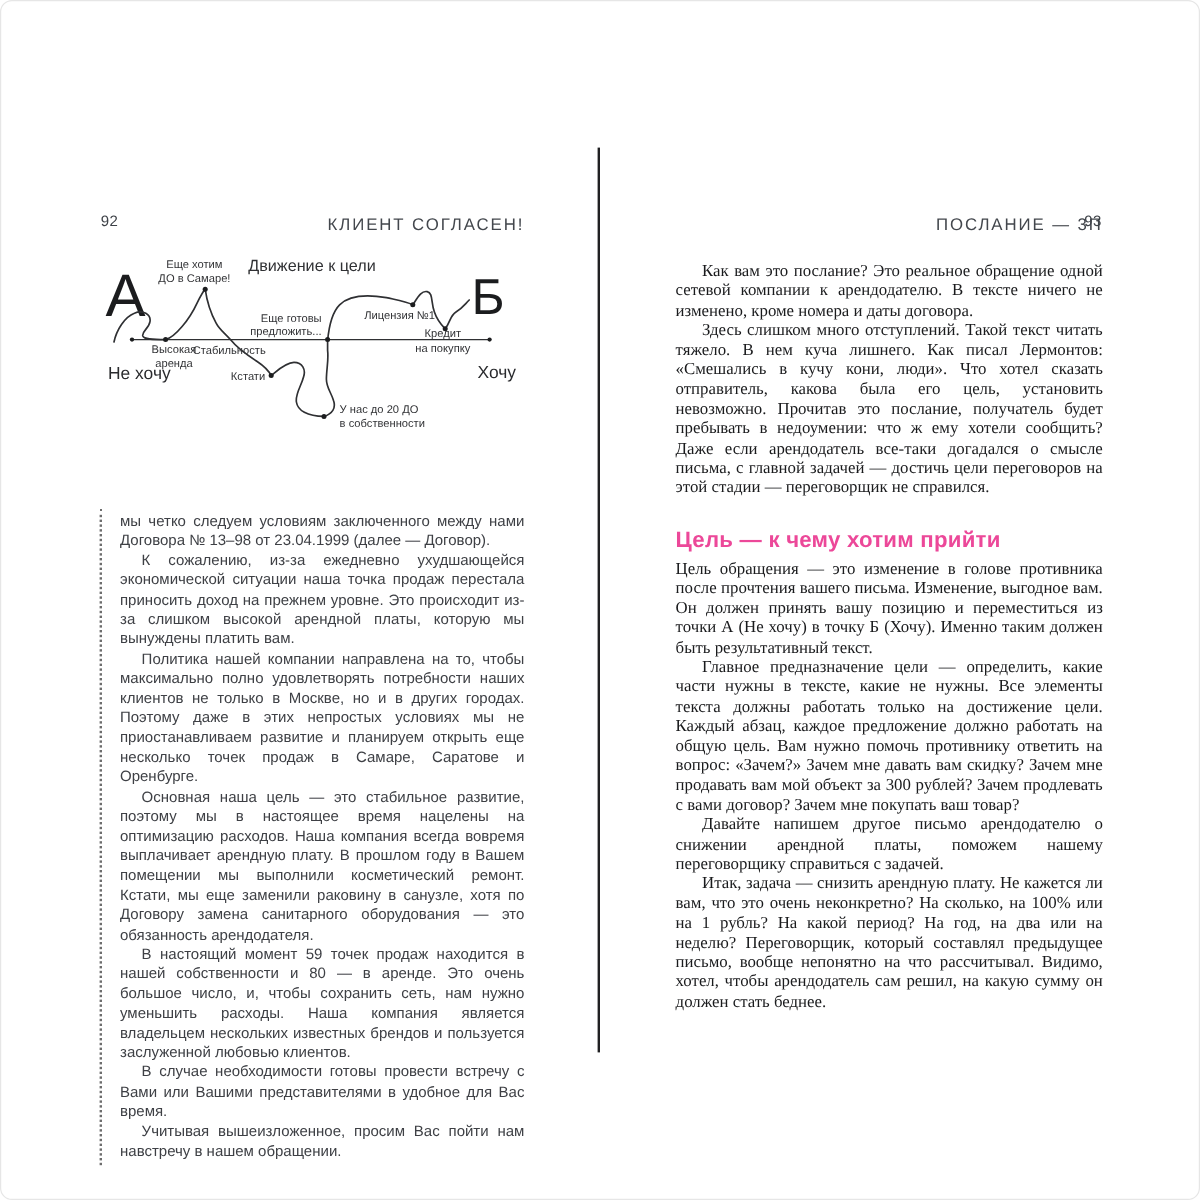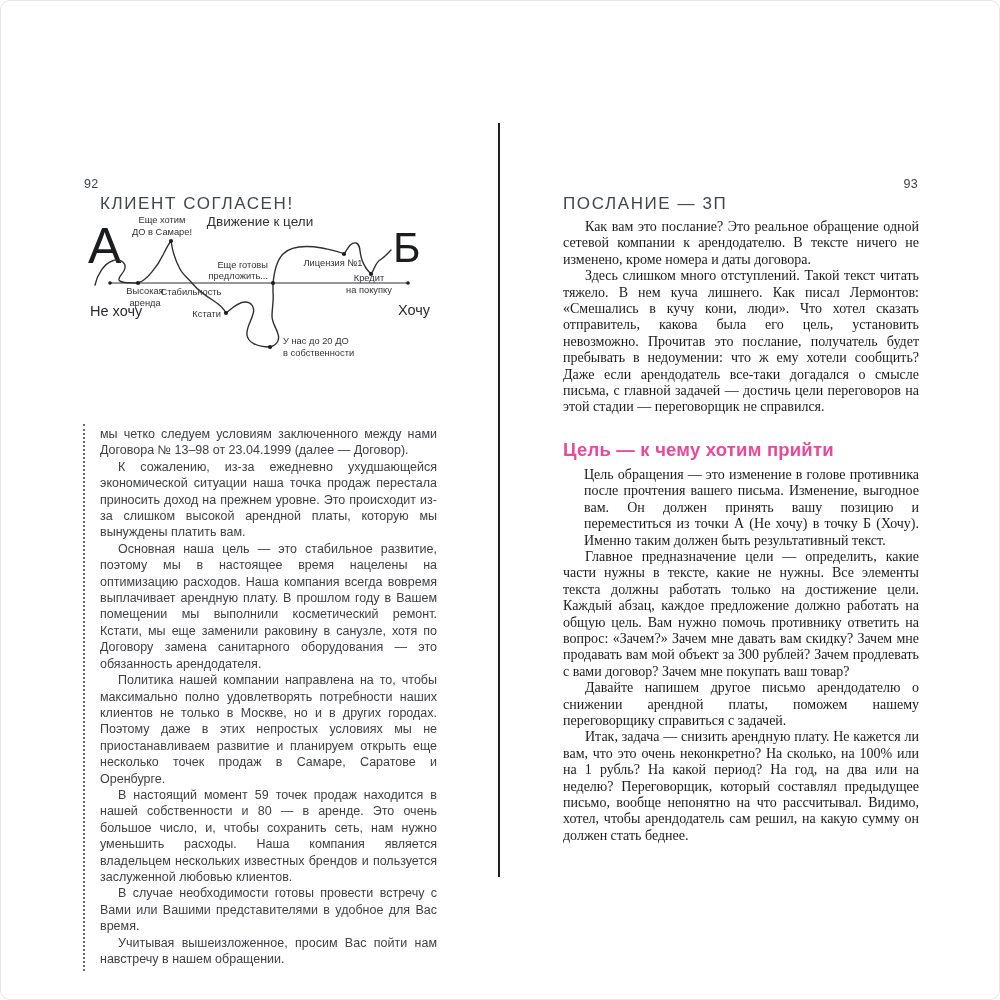--- a/index.html
+++ b/index.html
@@ -20,23 +20,23 @@
     background:#202022;
   }
   
   .pgnum{
     position:absolute;top:177px;
     font-size:12.5px;color:#3d4147;letter-spacing:.3px;text-align:right;
   }
   .pgnum.left{left:84px;}
   .pgnum.right{right:82px;}
   .runhead{
-    position:absolute;top:194px;
-    font-size:17px;letter-spacing:1.6px;color:#43474d;
-    text-align:left;white-space:nowrap;
+    position:absolute;top:179px;
+    font-size:14px;letter-spacing:1.6px;color:#43474d;
+    text-align:right;white-space:nowrap;
   }
   .runhead.left{left:100px;width:337px;}
   .runhead.right{left:563px;width:356px;}
   
   .diagram{position:absolute;left:84px;top:192px;}
   .diagram text{fill:#2e2f32;font-family:"Liberation Sans",sans-serif;}
   .diagram .dd-title{font-size:13.5px;fill:#303134;}
   .diagram .dd-big{font-size:50px;fill:#1b1c1e;}
   .diagram .dd-big.b{font-size:42px;}
   .diagram .dd-side{font-size:14.5px;fill:#2a2b2e;}
@@ -56,21 +56,21 @@
   .letter p{margin:0;}
   .letter p.ind{text-indent:18px;}
   
   .bodytext{
     position:absolute;left:563px;top:219px;width:356px;
     font-family:"Liberation Serif",serif;
     font-size:14px;line-height:16.4px;color:#1a1b1d;
     text-align:justify;
   }
   .bodytext p{margin:0;text-indent:22px;}
-  .bodytext p.noind{text-indent:0;margin-left:21px;}
+  .bodytext p.noind{text-indent:0;}
   .bodytext h2{
     font-family:"Liberation Sans",sans-serif;
     font-size:18.5px;line-height:20px;font-weight:800;
     color:#ec4899;letter-spacing:.2px;
     margin:24px 0 7px;text-indent:0;
   }
 </style>
 </head>
 <body>
 
@@ -122,22 +122,22 @@
   <text class="dd-lbl" x="199" y="152">У нас до 20 ДО</text>
   <text class="dd-lbl" x="199" y="164">в собственности</text>
   <text class="dd-lbl" x="249" y="74" text-anchor="middle">Лицензия №1</text>
   <text class="dd-lbl" x="285" y="89" text-anchor="middle">Кредит</text>
   <text class="dd-lbl" x="285" y="101" text-anchor="middle">на покупку</text>
 </svg>
 
 <div class="letter">
   <p>мы четко следуем условиям заключенного между нами Договора № 13–98 от 23.04.1999 (далее — Договор).</p>
   <p class="ind">К сожалению, из-за ежедневно ухудшающейся экономической ситуации наша точка продаж перестала приносить доход на прежнем уровне. Это происходит из-за слишком высокой арендной платы, которую мы вынуждены платить вам.</p>
+  <p class="ind">Политика нашей компании направлена на то, чтобы максимально полно удовлетворять потребности наших клиентов не только в Москве, но и в других городах. Поэтому даже в этих непростых условиях мы не приостанавливаем развитие и планируем открыть еще несколько точек продаж в Самаре, Саратове и Оренбурге.</p>
   <p class="ind">Основная наша цель — это стабильное развитие, поэтому мы в настоящее время нацелены на оптимизацию расходов. Наша компания всегда вовремя выплачивает арендную плату. В прошлом году в Вашем помещении мы выполнили косметический ремонт. Кстати, мы еще заменили раковину в санузле, хотя по Договору замена санитарного оборудования — это обязанность арендодателя.</p>
-  <p class="ind">Политика нашей компании направлена на то, чтобы максимально полно удовлетворять потребности наших клиентов не только в Москве, но и в других городах. Поэтому даже в этих непростых условиях мы не приостанавливаем развитие и планируем открыть еще несколько точек продаж в Самаре, Саратове и Оренбурге.</p>
   <p class="ind">В настоящий момент 59 точек продаж находится в нашей собственности и 80 — в аренде. Это очень большое число, и, чтобы сохранить сеть, нам нужно уменьшить расходы. Наша компания является владельцем нескольких известных брендов и пользуется заслуженной любовью клиентов.</p>
   <p class="ind">В случае необходимости готовы провести встречу с Вами или Вашими представителями в удобное для Вас время.</p>
   <p class="ind">Учитывая вышеизложенное, просим Вас пойти нам навстречу в нашем обращении.</p>
 </div>
 
 <span class="runhead right">ПОСЛАНИЕ — 3П</span>
 <span class="pgnum right">93</span>
 
 <div class="bodytext">
   <p>Как вам это послание? Это реальное обращение одной сетевой компании к арендодателю. В тексте ничего не изменено, кроме номера и даты договора.</p>

